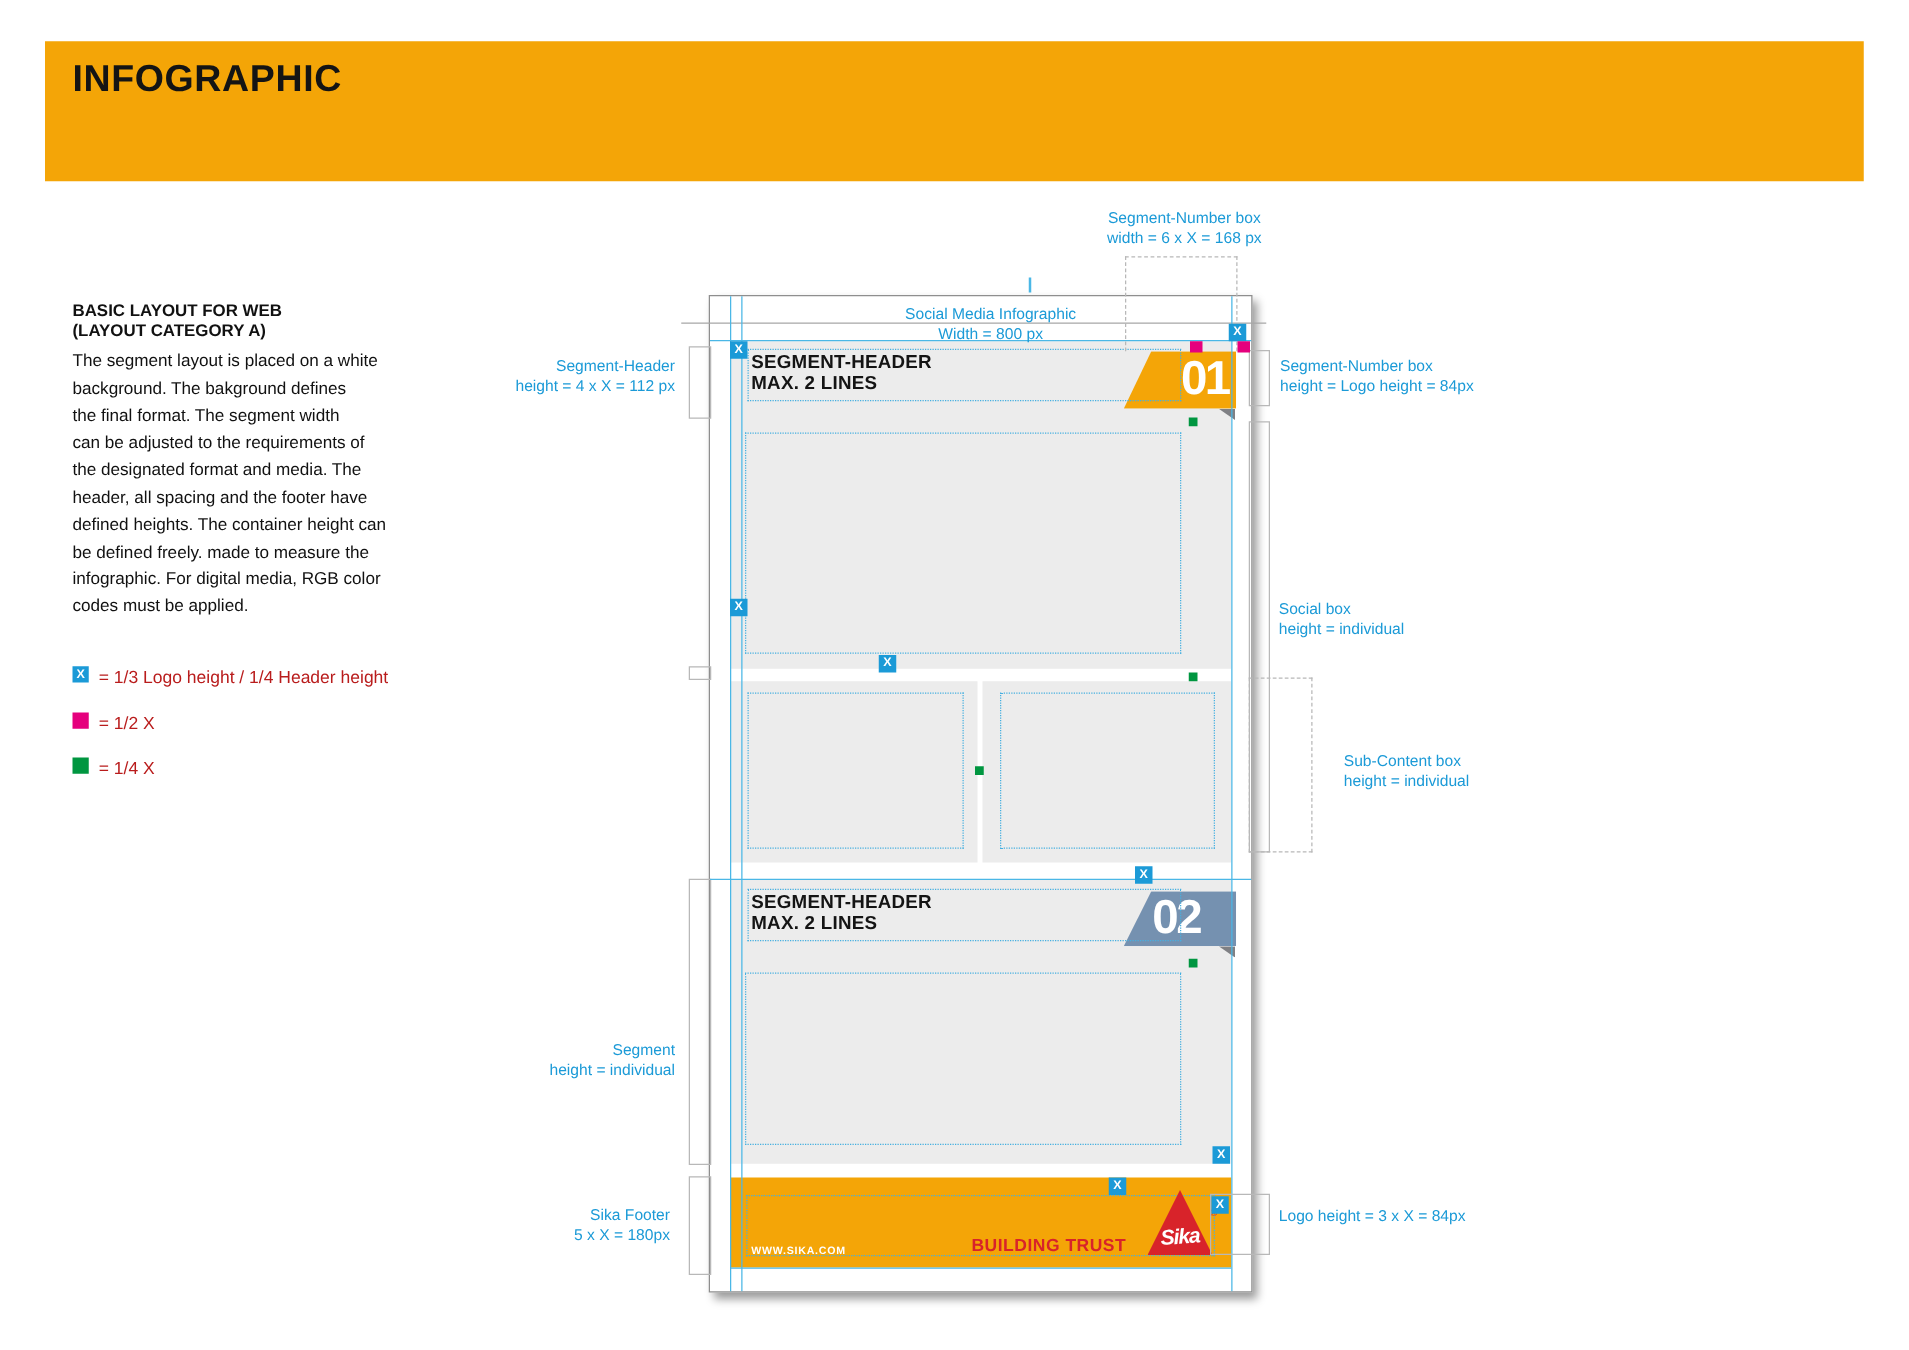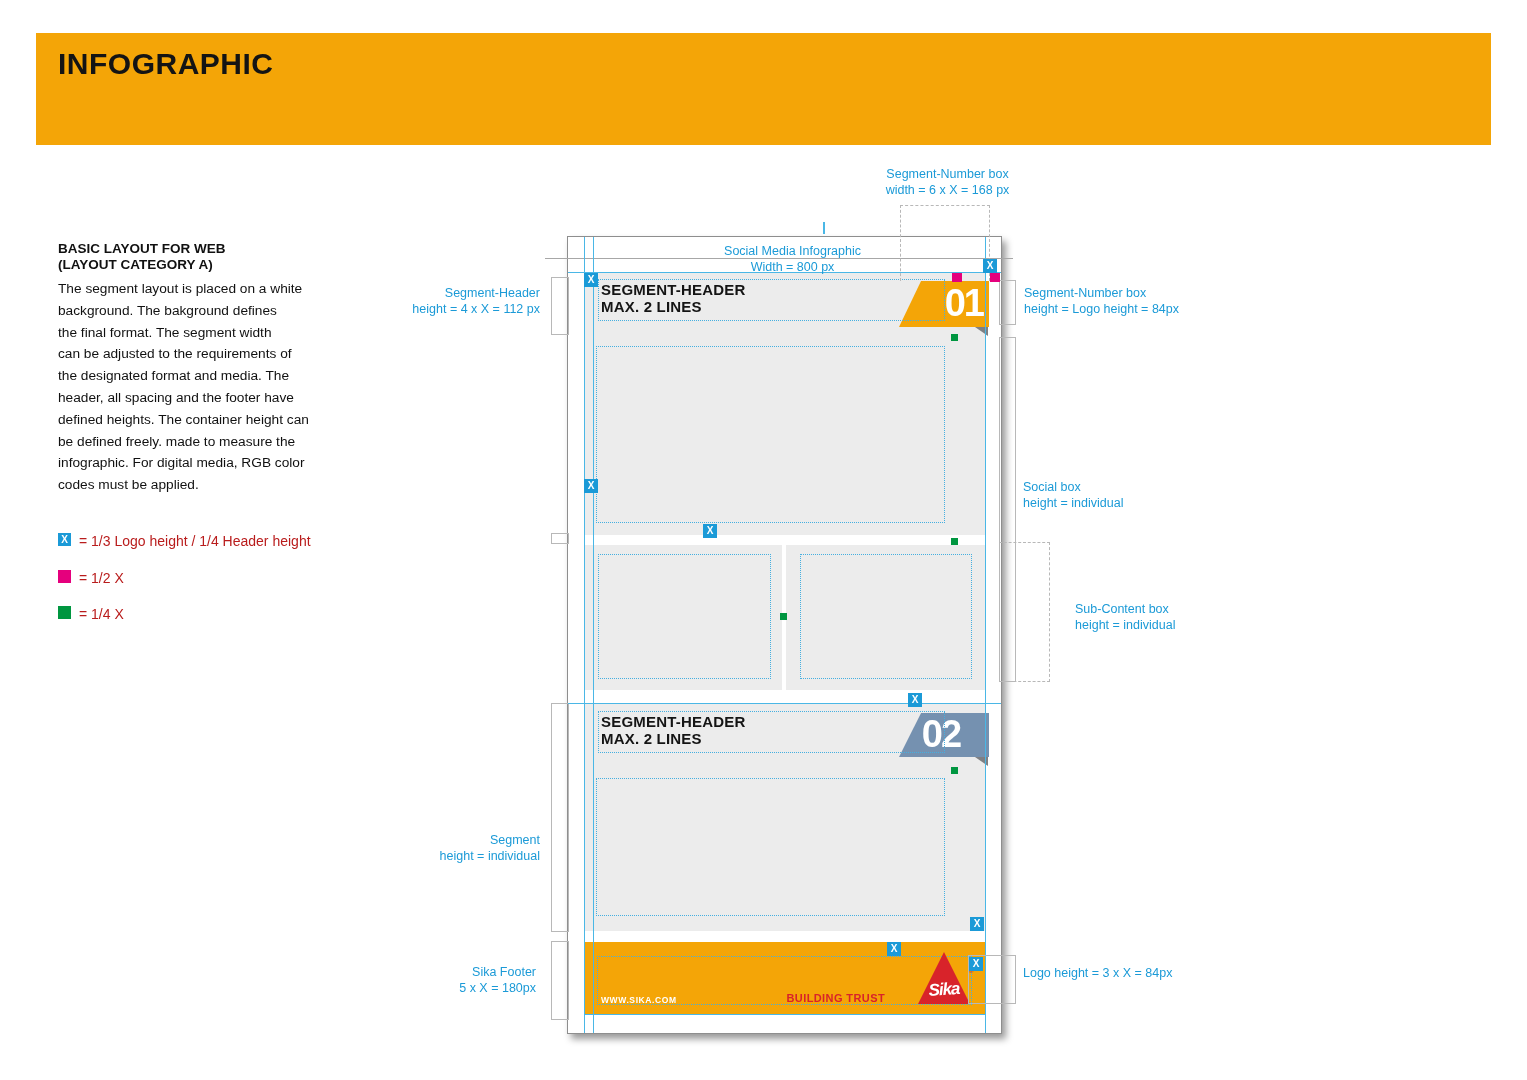--- a/index.html
+++ b/index.html
@@ -62,21 +62,21 @@
 
   
   .ann{position:absolute;color:#1B9AD7;font-size:12.5px;line-height:16px;z-index:40;}
   .ann.center{text-align:center;}
   .ann.right{text-align:right;}
 
   
   .sfooter{position:absolute;left:16px;top:705px;width:401px;height:72px;background:#F4A507;z-index:9;}
   .sfooter .url{position:absolute;left:17px;bottom:9px;color:#fff;font-size:8.5px;
                 font-weight:bold;letter-spacing:.6px;z-index:14;}
-  .sfooter .tagline{position:absolute;right:100px;bottom:10px;color:#D8232A;font-size:11px;
+  .sfooter .tagline{position:absolute;right:84px;bottom:10px;color:#D8232A;font-size:14px;
                     font-weight:bold;letter-spacing:.4px;z-index:14;}
   .sika-logo{position:absolute;right:15px;top:10px;width:52px;height:52px;z-index:14;}
   .sika-tri{position:absolute;left:0;top:0;width:100%;height:100%;background:#D8232A;
             clip-path:polygon(50% 0,100% 100%,0 100%);}
   .sika-word{position:absolute;left:0;bottom:4px;width:100%;text-align:center;color:#fff;
              font-size:17px;font-weight:bold;font-style:italic;letter-spacing:-1px;
              transform:rotate(-4deg);}
   .sika-reg{position:absolute;right:-4px;top:14px;color:#D8232A;font-size:8px;font-weight:bold;}
 </style>
 </head>

